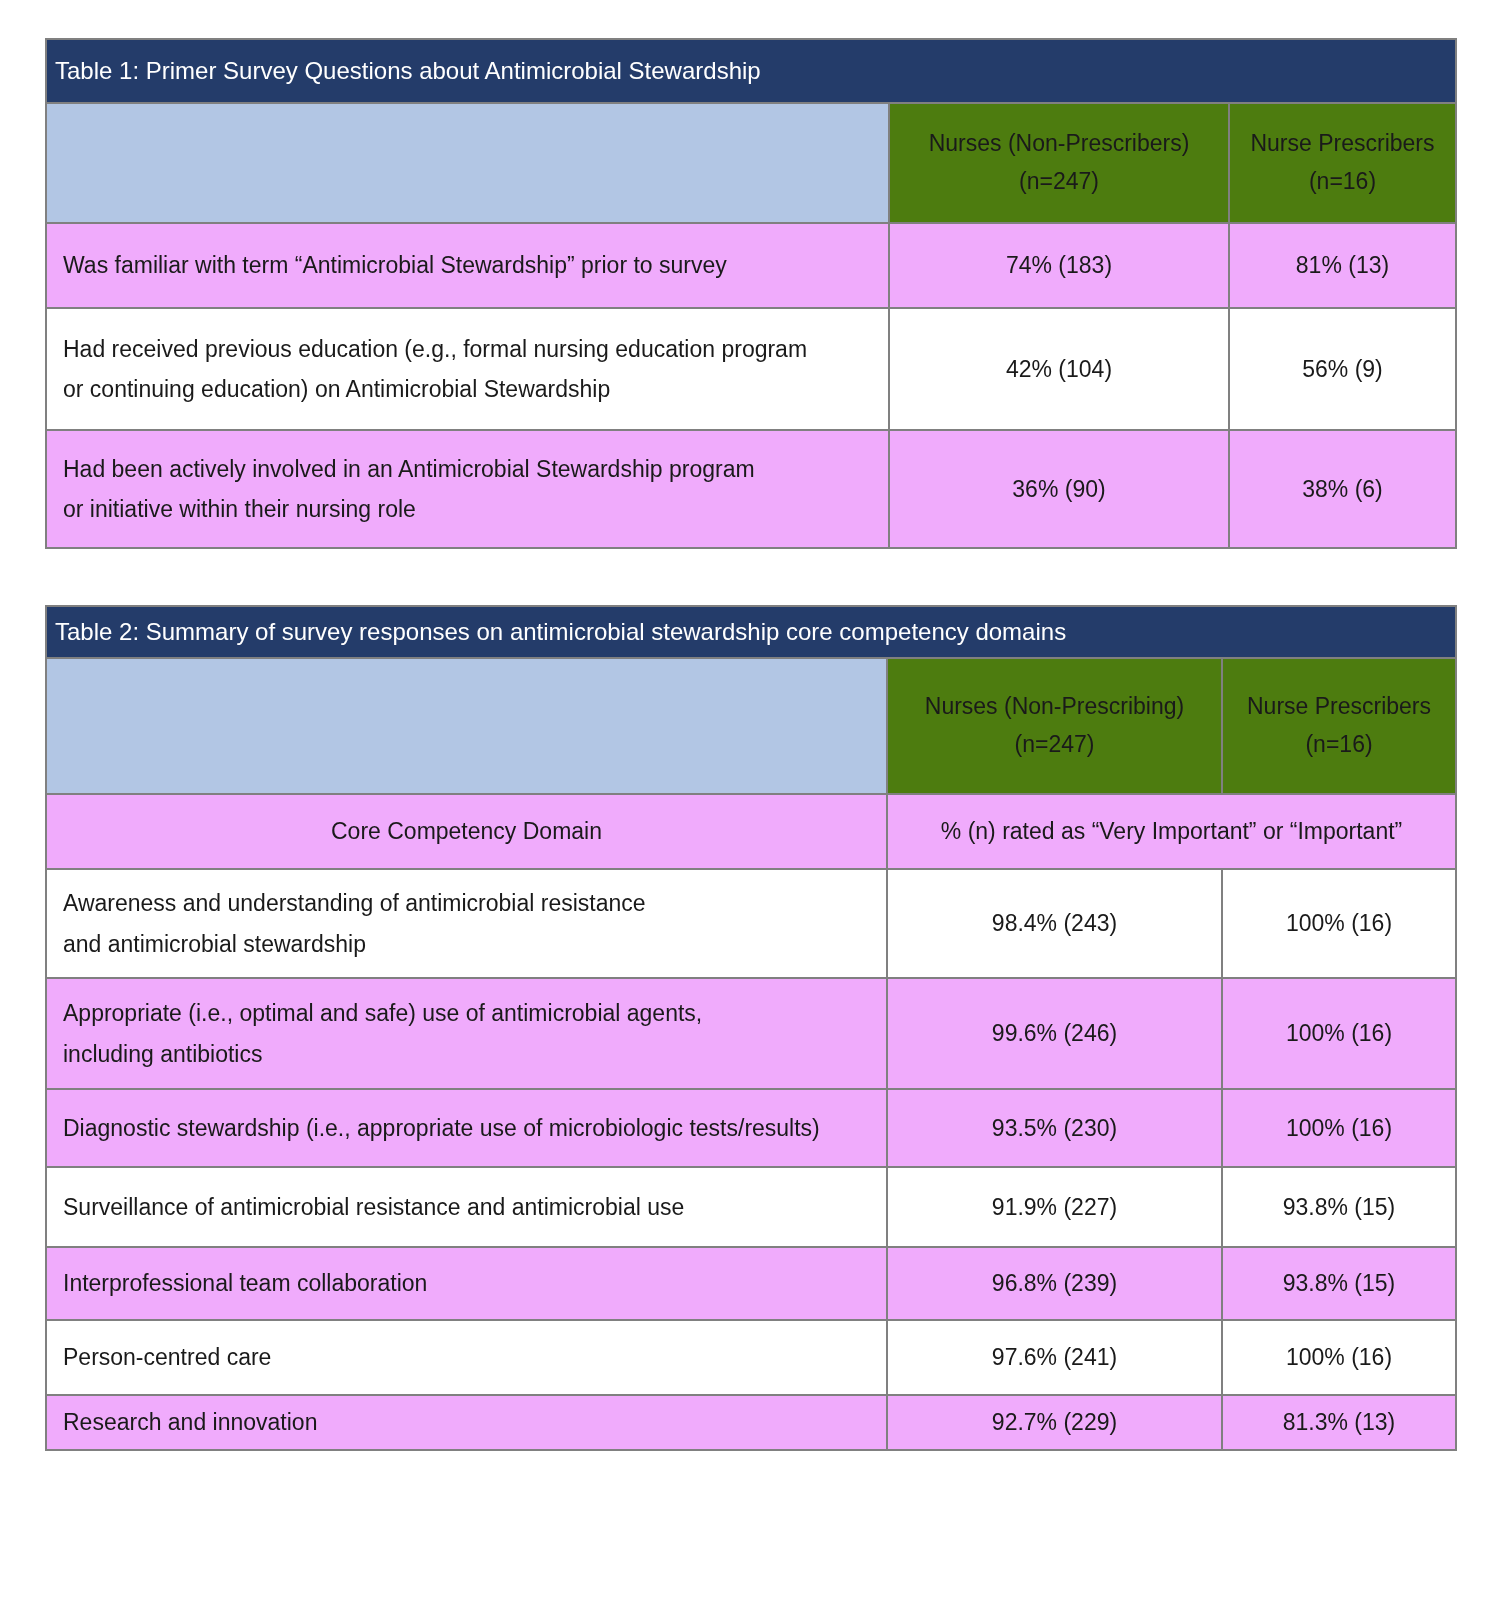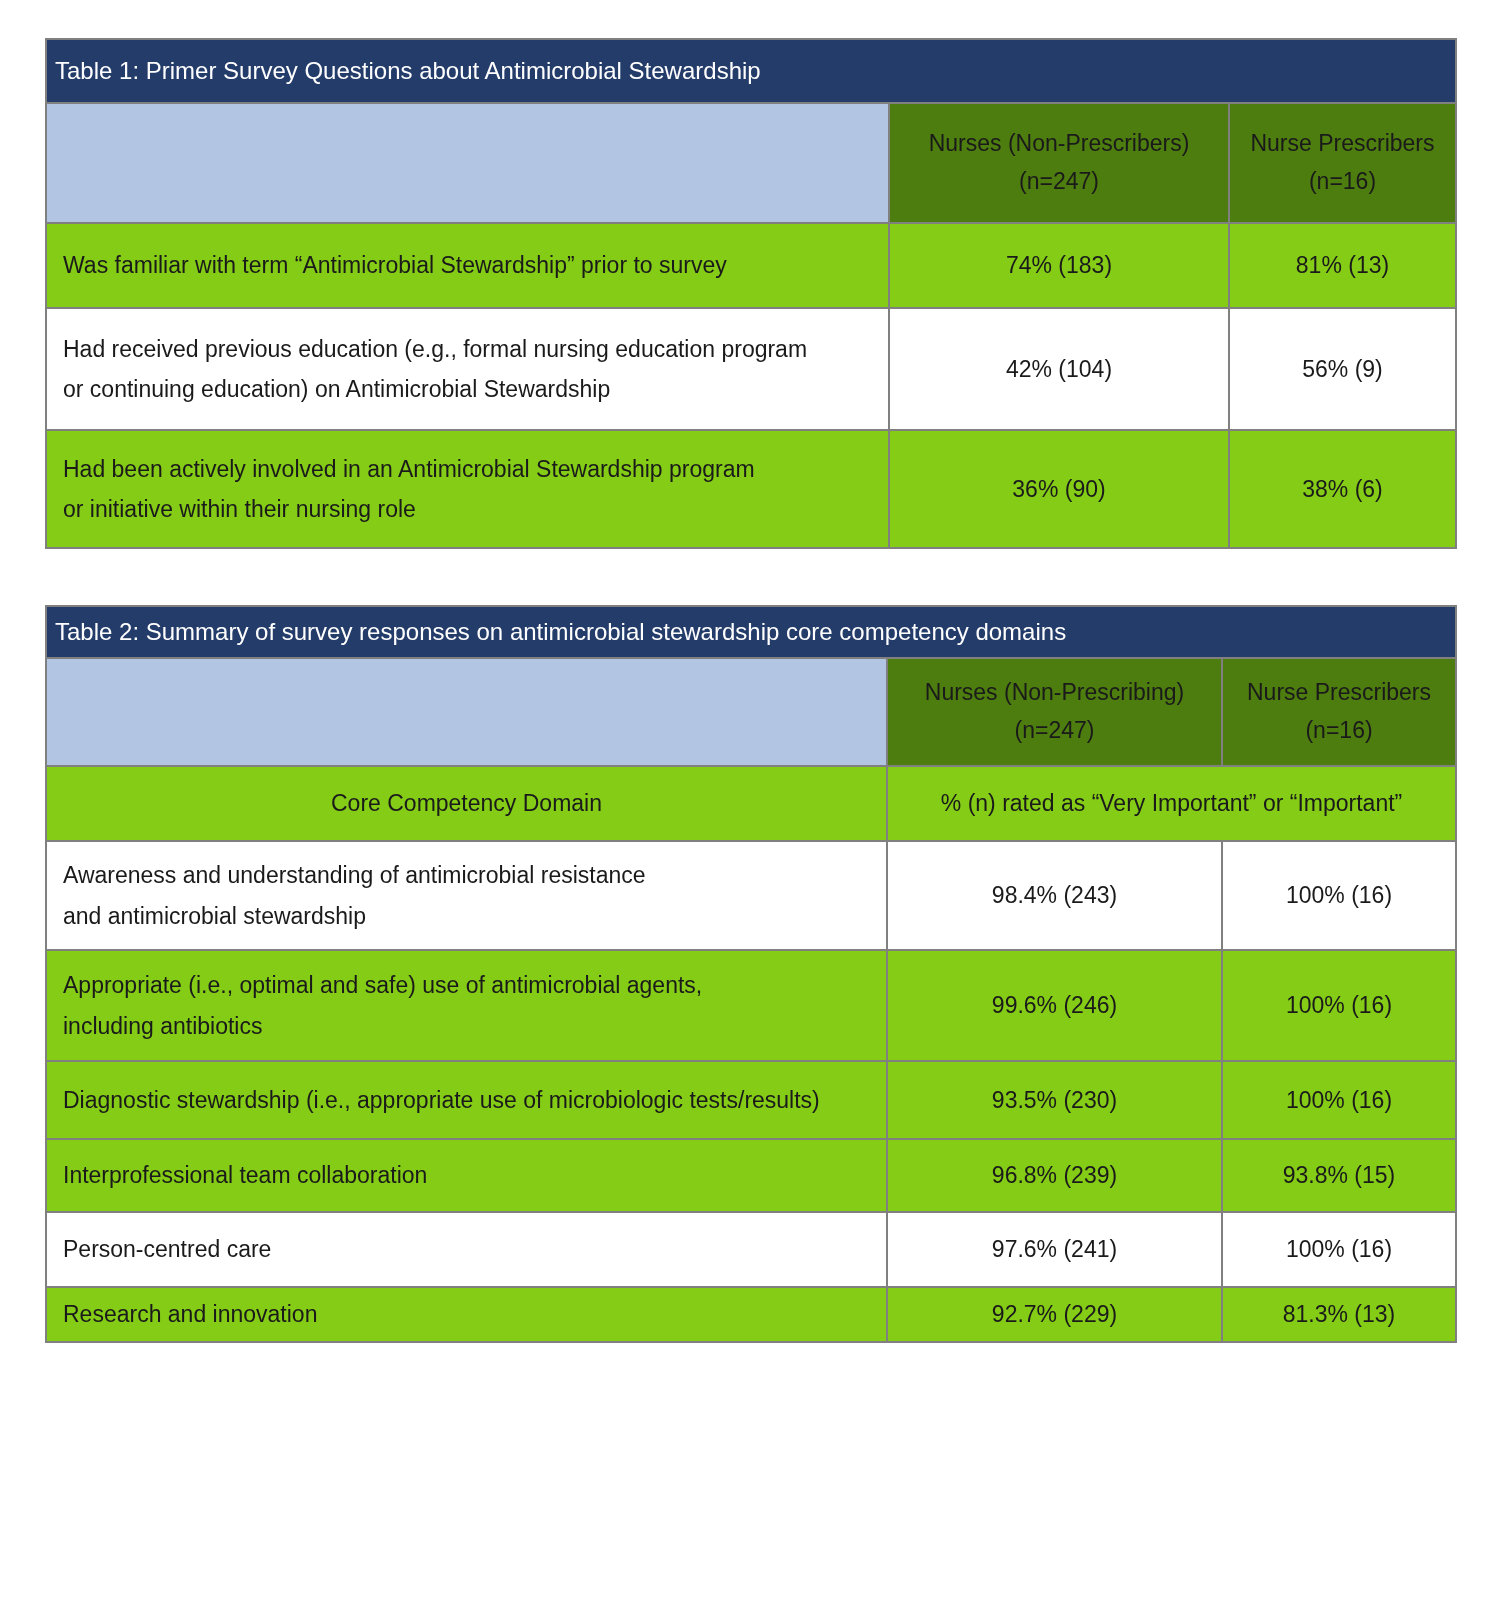--- a/index.html
+++ b/index.html
@@ -52,21 +52,21 @@
   }
   td.value-cell {
     font-size: 23px;
     text-align: center;
   }
   td.subhdr-cell {
     font-size: 23px;
     text-align: center;
     white-space: pre-line;
   }
-  tr.tint td { background: #84cc16; }
+  tr.tint td { background: #f0abfc; }
   tr.plain td { background: #ffffff; }
   .table-gap { height: 56px; }
 </style>
 </head>
 <body>
 
 <div class="page">
 
   <table class="data-table">
     <colgroup>
@@ -110,21 +110,21 @@
   <table class="data-table">
     <colgroup>
       <col style="width:841px">
       <col style="width:335px">
       <col style="width:234px">
     </colgroup>
     <tbody>
       <tr style="height:52px">
         <td class="title-cell" colspan="3">Table 2: Summary of survey responses on antimicrobial stewardship core competency domains</td>
       </tr>
-      <tr style="height:108px">
+      <tr style="height:136px">
         <td class="col-hdr-empty"></td>
         <td class="col-hdr">Nurses (Non-Prescribing)
 (n=247)</td>
         <td class="col-hdr">Nurse Prescribers
 (n=16)</td>
       </tr>
       <tr class="tint" style="height:75px">
         <td class="subhdr-cell">Core Competency Domain</td>
         <td class="subhdr-cell" colspan="2">% (n) rated as “Very Important” or “Important”</td>
       </tr>
@@ -138,20 +138,25 @@
         <td class="label-cell">Appropriate (i.e., optimal and safe) use of antimicrobial agents,
 including antibiotics</td>
         <td class="value-cell">99.6% (246)</td>
         <td class="value-cell">100% (16)</td>
       </tr>
       <tr class="tint" style="height:78px">
         <td class="label-cell">Diagnostic stewardship (i.e., appropriate use of microbiologic tests/results)</td>
         <td class="value-cell">93.5% (230)</td>
         <td class="value-cell">100% (16)</td>
       </tr>
+      <tr class="plain" style="height:80px">
+        <td class="label-cell">Surveillance of antimicrobial resistance and antimicrobial use</td>
+        <td class="value-cell">91.9% (227)</td>
+        <td class="value-cell">93.8% (15)</td>
+      </tr>
       <tr class="tint" style="height:73px">
         <td class="label-cell">Interprofessional team collaboration</td>
         <td class="value-cell">96.8% (239)</td>
         <td class="value-cell">93.8% (15)</td>
       </tr>
       <tr class="plain" style="height:75px">
         <td class="label-cell">Person-centred care</td>
         <td class="value-cell">97.6% (241)</td>
         <td class="value-cell">100% (16)</td>
       </tr>

